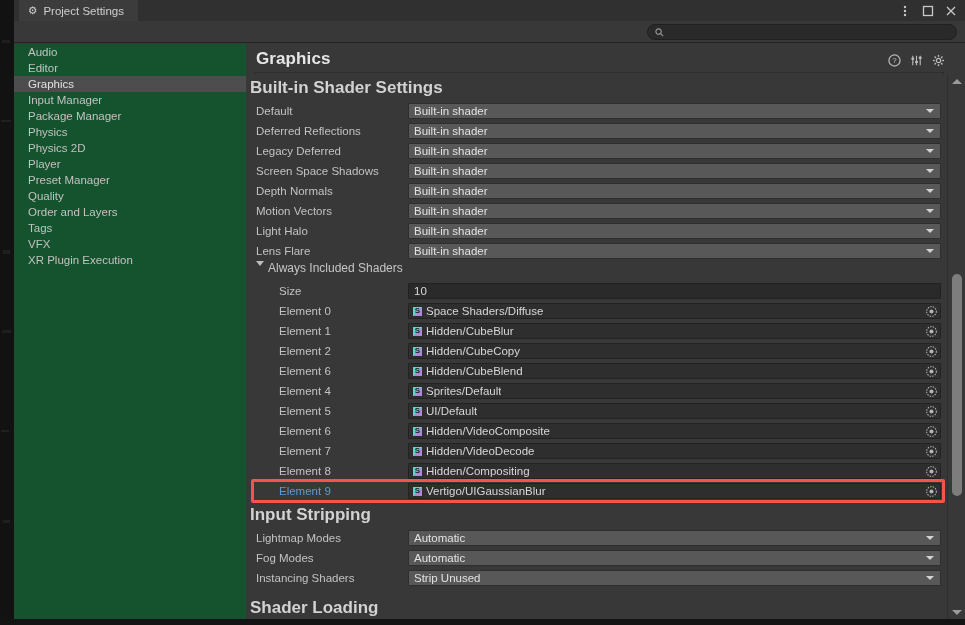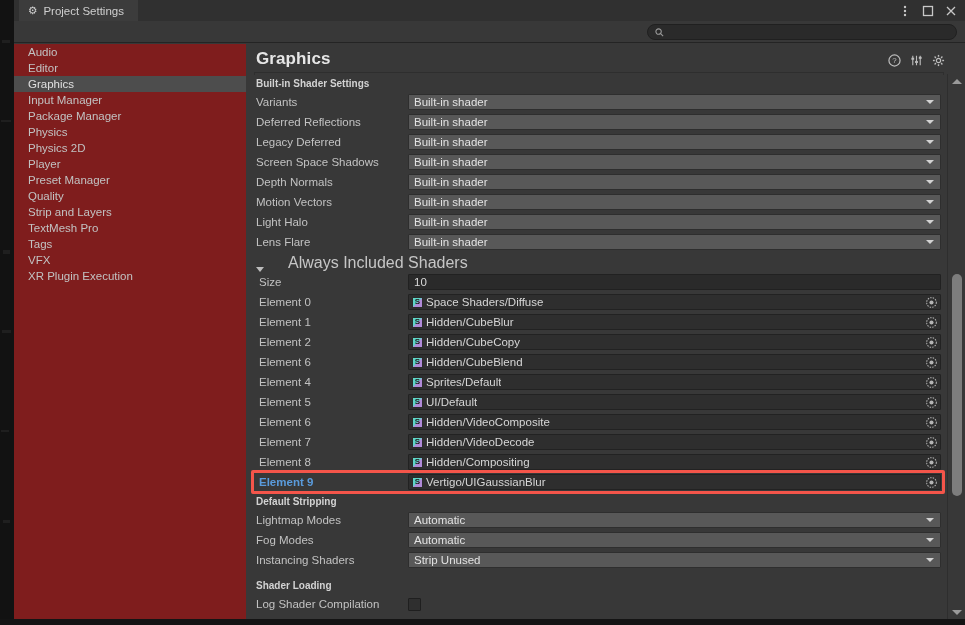--- a/index.html
+++ b/index.html
@@ -73,21 +73,21 @@
   .searchbox input {
     flex: 1 1 auto; background: transparent; border: none; outline: none;
     color: #c4c4c4; font-size: 10.5px; font-family: "Liberation Sans", sans-serif;
   }
   .searchbox input::placeholder { color: #6a6a6a; }
 
   
   .sidebar {
     position: absolute; left: 14px; top: 44px;
     width: 275px; bottom: 6px;
-    background: #7f1d1d;
+    background: #14532d;
     border-right: 1px solid #252525;
     overflow: hidden;
   }
   .side-item {
     height: 16px; line-height: 16px;
     padding-left: 14px;
     color: #c2c2c2; font-size: 11.5px;
     white-space: nowrap;
   }
   .side-item.selected { background: #4d4d4d; color: #e0e0e0; }
@@ -115,37 +115,37 @@
     border-left: 1px solid #2e2e2e;
     border-right: 1px solid #2e2e2e;
   }
 
   .scrollarea {
     position: absolute; left: 0; right: 18px; top: 30px; bottom: 0;
     overflow: hidden;
   }
 
   .section-head {
-    color: #d2d2d2; font-size: 10px; font-weight: bold;
-    padding: 4px 0 3px 10px;
+    color: #d2d2d2; font-size: 17px; font-weight: bold;
+    padding: 4px 0 3px 4px;
   }
 
   .row {
     position: relative;
     height: 20px;
     display: flex; align-items: center;
   }
   .row .lbl {
     width: 162px; flex: 0 0 162px;
     padding-left: 10px;
     color: #c2c2c2; font-size: 11.5px;
     white-space: nowrap;
   }
-  .row .lbl.indent1 { padding-left: 13px; }
-  .row .lbl.blue { color: #5a9bdc; font-weight: bold; }
+  .row .lbl.indent1 { padding-left: 33px; }
+  .row .lbl.blue { color: #5a9bdc; }
 
   .dropdown {
     flex: 1 1 auto; margin-right: 6px;
     height: 16px;
     background: #585858;
     border: 1px solid #2e2e2e;
     border-radius: 1px;
     display: flex; align-items: center; justify-content: space-between;
     padding: 0 4px 0 5px;
     color: #e2e2e2; font-size: 11.5px;
@@ -187,23 +187,23 @@
     border: 1px solid #2b2b2b;
     border-radius: 1px;
     color: #1d1d1d; font-size: 8px; font-weight: bold;
     display: flex; align-items: center; justify-content: center;
     line-height: 1;
   }
   .objfield .oname { overflow: hidden; white-space: nowrap; text-overflow: ellipsis; }
   .picker { width: 13px; height: 13px; flex: 0 0 13px; display: block; color: #b5b5b5; }
 
   .foldout {
-    height: 20px; display: flex; align-items: flex-end;
+    height: 20px; display: flex; align-items: flex-start;
     padding-left: 10px;
-    color: #c6c6c6; font-size: 16px; gap: 20px;
+    color: #c6c6c6; font-size: 12px;
   }
   .foldout .tri {
     width: 0; height: 0; margin-right: 4px;
     border-left: 4.5px solid transparent;
     border-right: 4.5px solid transparent;
     border-top: 5px solid #bdbdbd;
   }
 
   .checkbox {
     width: 13px; height: 13px;
@@ -305,22 +305,21 @@
         <div class="side-item"><span>Audio</span></div>
         <div class="side-item"><span>Editor</span></div>
         <div class="side-item selected"><span>Graphics</span></div>
         <div class="side-item"><span>Input Manager</span></div>
         <div class="side-item"><span>Package Manager</span></div>
         <div class="side-item"><span>Physics</span></div>
         <div class="side-item"><span>Physics 2D</span></div>
         <div class="side-item"><span>Player</span></div>
         <div class="side-item"><span>Preset Manager</span></div>
         <div class="side-item"><span>Quality</span></div>
-        <div class="side-item"><span>Strip and Layers</span></div>
-        <div class="side-item"><span>TextMesh Pro</span></div>
+        <div class="side-item"><span>Order and Layers</span></div>
         <div class="side-item"><span>Tags</span></div>
         <div class="side-item"><span>VFX</span></div>
         <div class="side-item"><span>XR Plugin Execution</span></div>
       </div>
   </div>
 
   <div class="content">
     <div class="page-title">Graphics</div>
     <div class="title-icons">
       <span class="ti">
@@ -352,21 +351,21 @@
           </g>
         </svg>
       </span>
     </div>
     <div class="title-underline"></div>
 
     <div class="scrollarea">
       <div class="section-head">Built-in Shader Settings</div>
       <div id="builtin-rows">
           <div class="row">
-            <div class="lbl">Variants</div>
+            <div class="lbl">Default</div>
             <div class="dropdown">
               <span>Built-in shader</span>
               <span class="arrow"></span>
             </div>
           </div>
           <div class="row">
             <div class="lbl">Deferred Reflections</div>
             <div class="dropdown">
               <span>Built-in shader</span>
               <span class="arrow"></span>
@@ -555,21 +554,21 @@
               </div>
               <span class="picker"><svg width="13" height="13" viewBox="0 0 14 14">
                   <circle cx="7" cy="7" r="5.2" fill="none" stroke="currentColor" stroke-width="1.1" stroke-dasharray="1.6 1.2"></circle>
                   <circle cx="7" cy="7" r="2.2" fill="currentColor"></circle>
                 </svg></span>
             </div>
           </div>
           <div class="annot" style="left: 5px; right: 2px; top: 178px; height: 24px; border-color: rgb(244, 85, 74);"></div>
         </div>
 
-      <div class="section-head">Default Stripping</div>
+      <div class="section-head">Input Stripping</div>
       <div id="stripping-rows">
           <div class="row">
             <div class="lbl">Lightmap Modes</div>
             <div class="dropdown">
               <span>Automatic</span>
               <span class="arrow"></span>
             </div>
           </div>
           <div class="row">
             <div class="lbl">Fog Modes</div>

